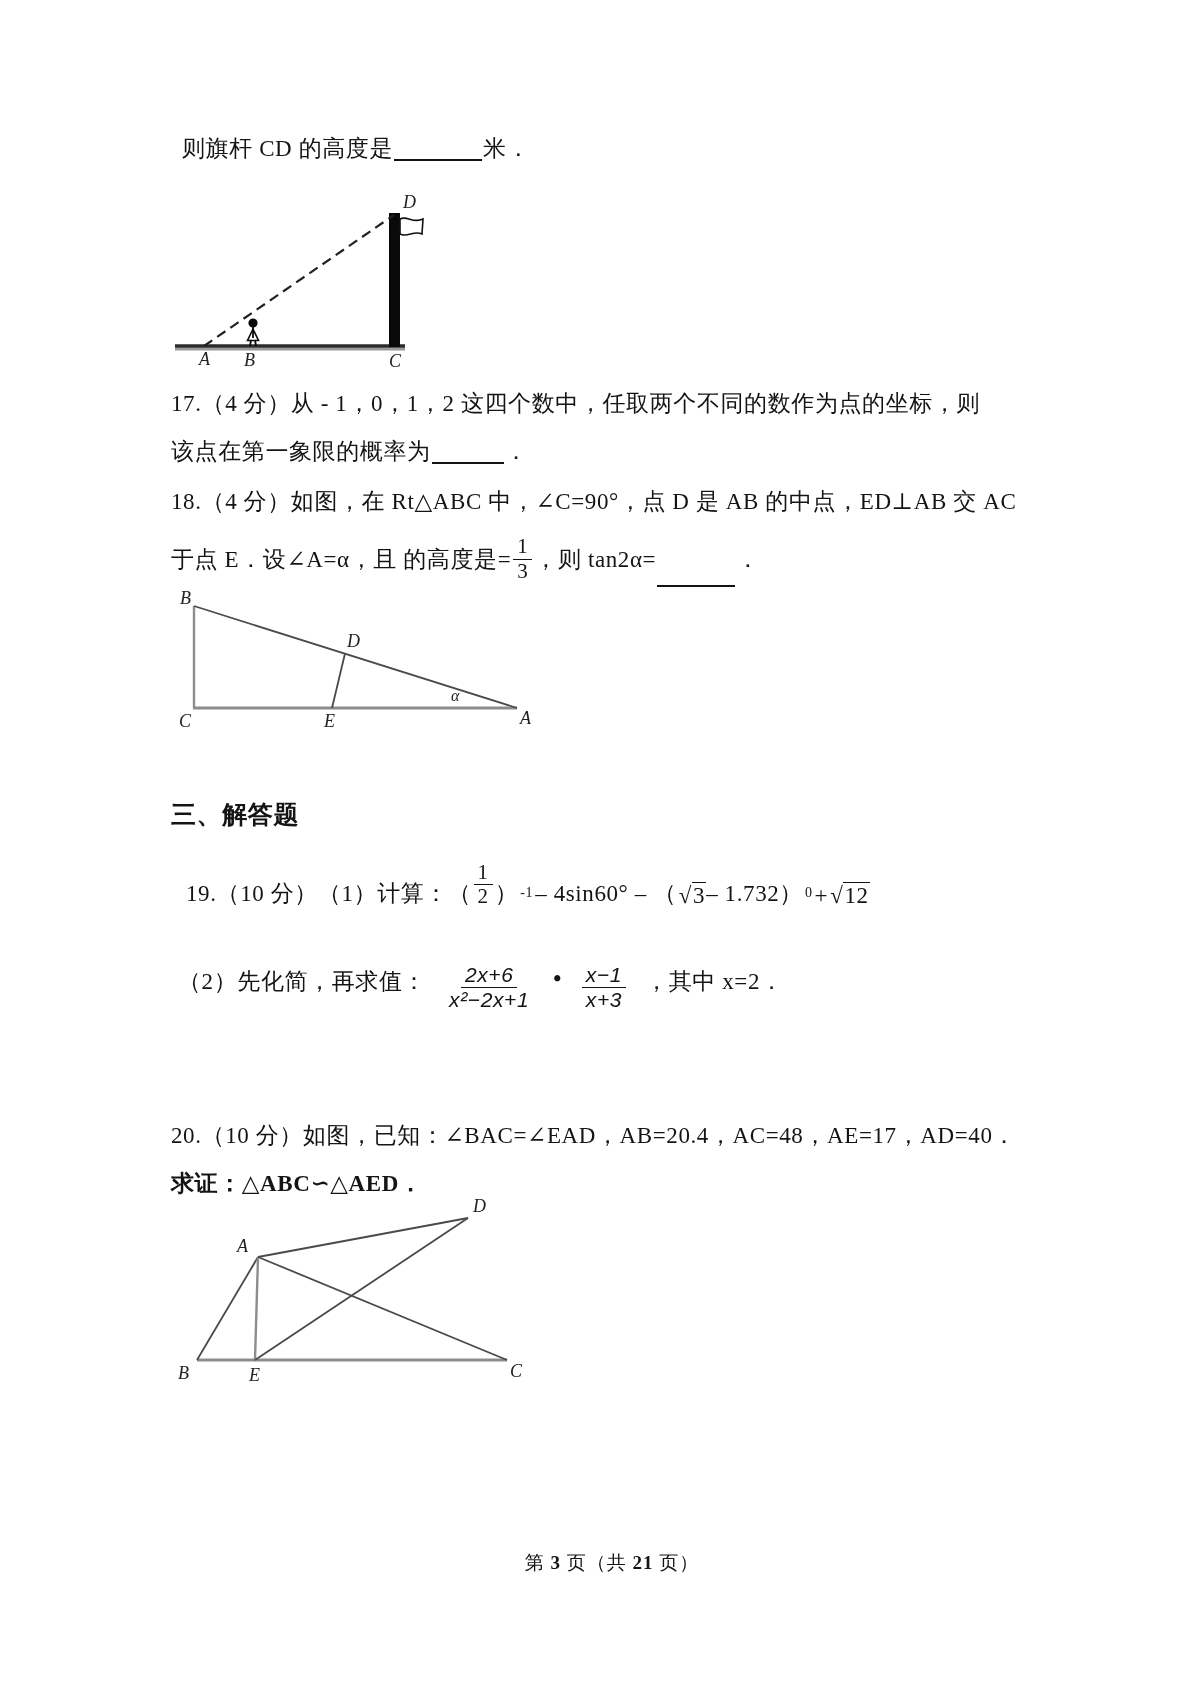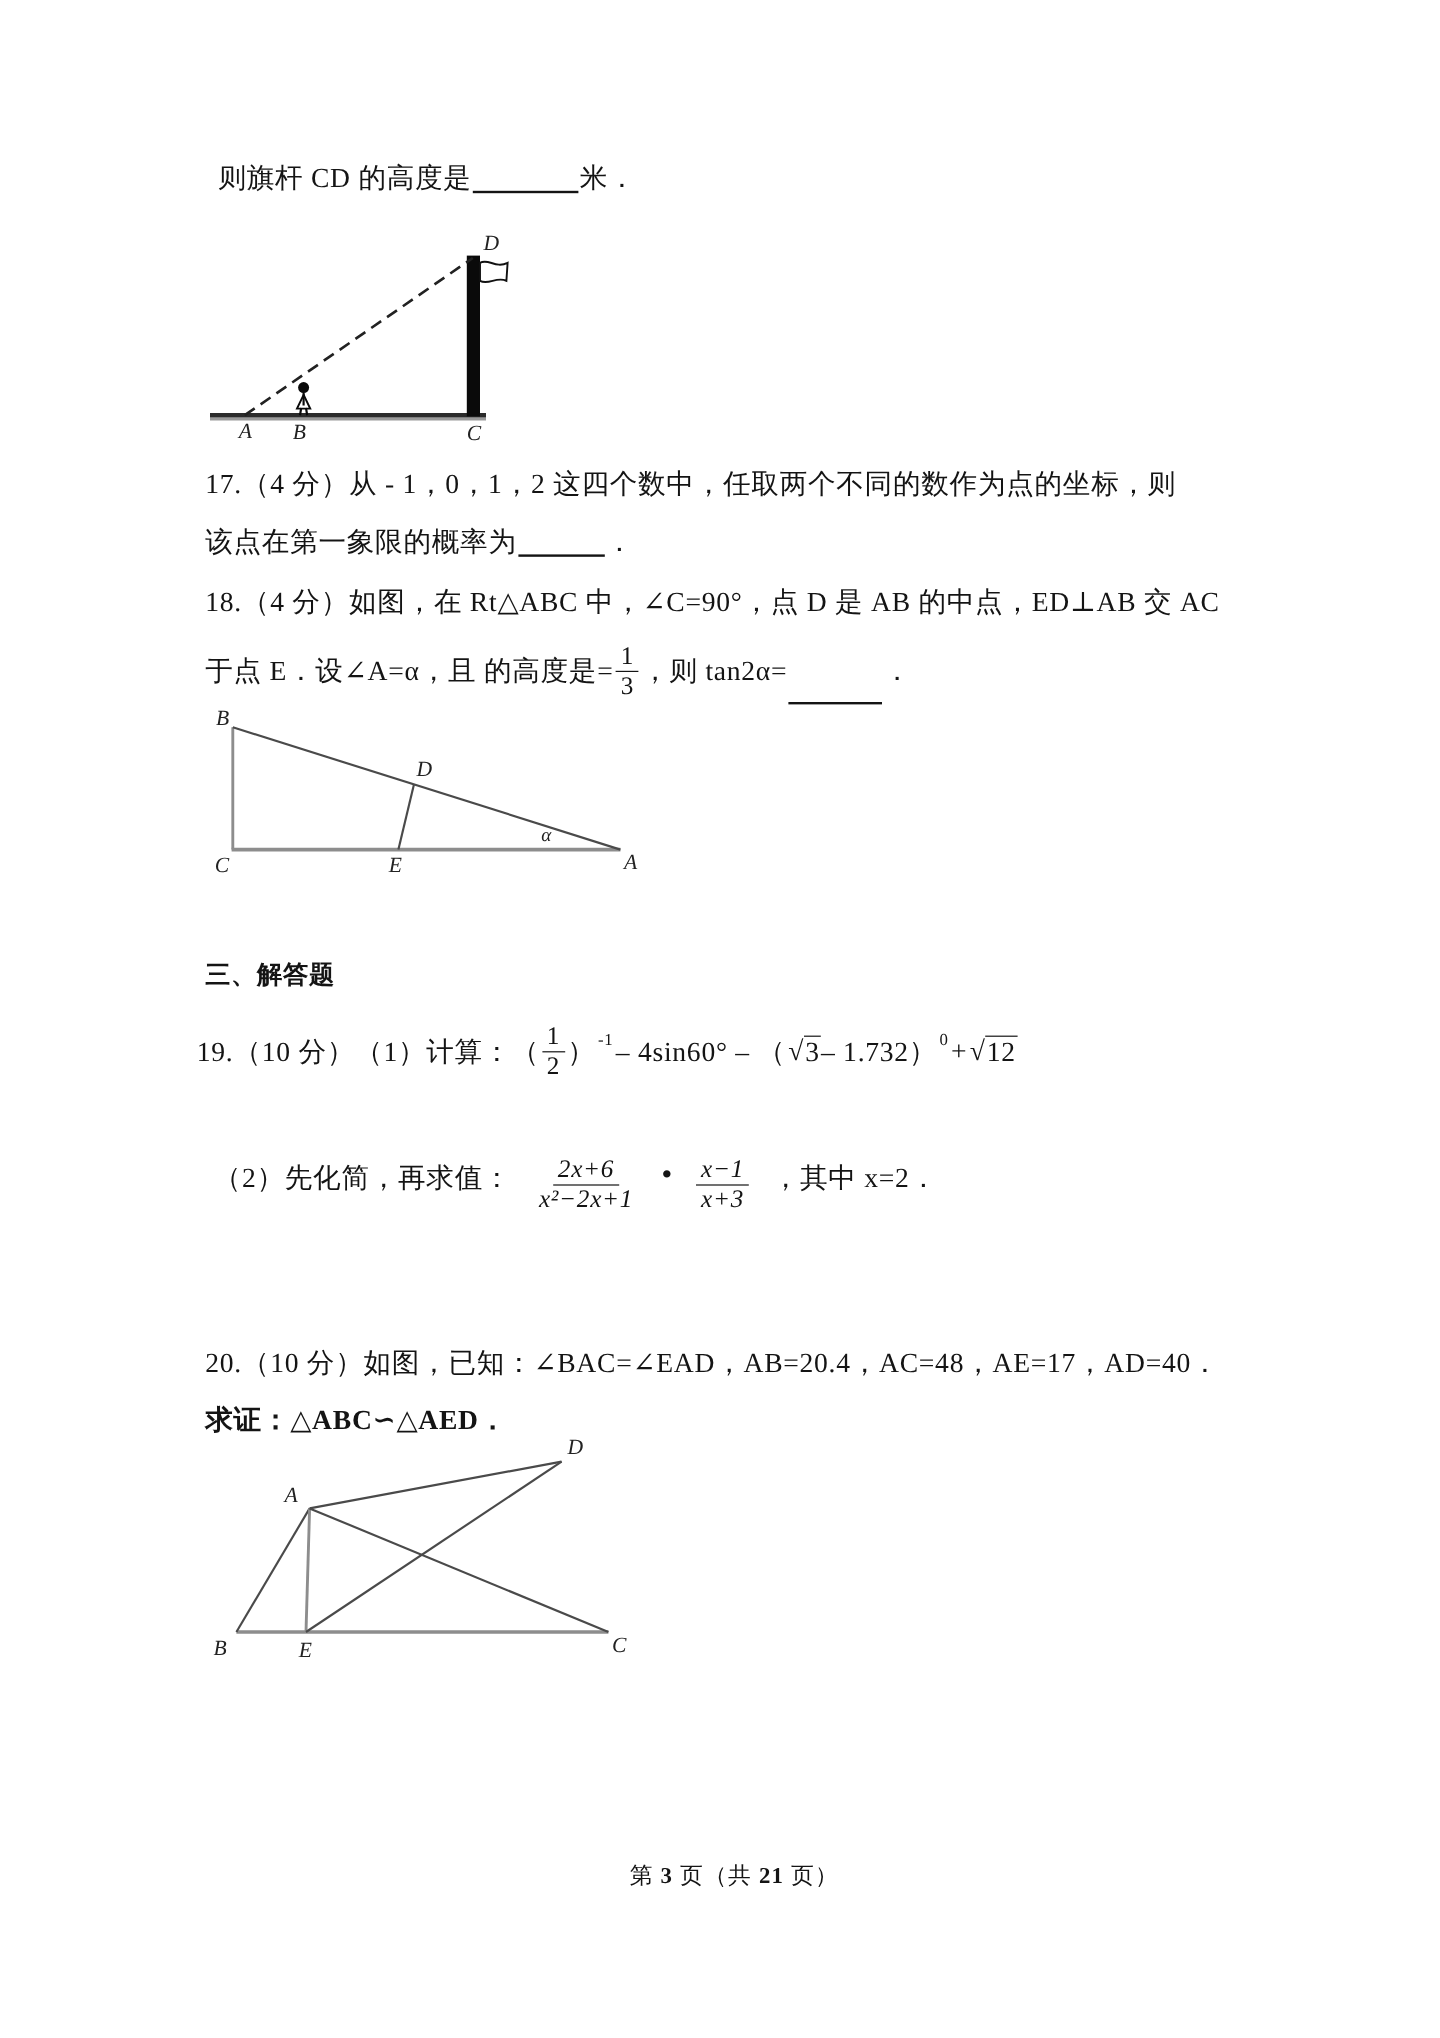--- a/index.html
+++ b/index.html
@@ -31,21 +31,21 @@
     display:inline-flex;
     flex-direction:column;
     align-items:center;
     font-size:21px;
     line-height:1.12;
     margin:0 2px;
     vertical-align:middle;
   }
   .frac .num{display:block;border-bottom:1.8px solid #141414;padding:0 4px;}
   .frac .den{display:block;padding:0 4px;}
-  .math{font-style:italic;font-family:Liberation Serif, serif;margin-top:12px;}
+  .math{font-style:italic;font-family:Liberation Sans, sans-serif;margin-top:12px;}
   .sup{font-size:14px;position:relative;top:-0.55em;margin:0 2px;}
   .radsign{margin-left:2px;}
   .radval{border-top:1.8px solid #141414;padding:0 1px;}
   .mdot{font-weight:bold;margin:0 1px;position:relative;top:-2px;}
   .footer{
     position:absolute;left:0;right:0;text-align:center;
     font-size:19px;letter-spacing:1px;display:block;margin-left:24px;
   }
   svg text{
     font-family:"Liberation Serif","DejaVu Serif",serif;
@@ -117,25 +117,25 @@
     <line x1="26" y1="21" x2="349" y2="123" stroke="#4a4a4a" stroke-width="1.8"></line>
     <line x1="177" y1="68.5" x2="164" y2="123" stroke="#4a4a4a" stroke-width="1.8"></line>
     <text x="12" y="19">B</text>
     <text x="11" y="142">C</text>
     <text x="352" y="139">A</text>
     <text x="179" y="62">D</text>
     <text x="156" y="142">E</text>
     <text x="283" y="116" style="font-size:16px;">α</text>
   </svg>
 
-  <div class="line bold" style="left:171px;top:798px;font-size:21px;text-align:center;">
+  <div class="line bold" style="left:171px;top:798px;font-size:25px;text-align:center;">
     <span>三、解答题</span>
   </div>
 
-  <div class="line" style="left:164px;top:843px;height:66px;">
+  <div class="line" style="left:186px;top:843px;height:66px;align-items:flex-end;">
     <span>19.（10 分）（1）计算：（</span>
     <span class="frac">
       <span class="num">1</span>
       <span class="den">2</span>
     </span>
     <span>）</span>
     <span class="sup">-1</span>
     <span> – 4sin60° – （</span>
     <span class="radsign">√</span>
       <span class="radval">3</span>

